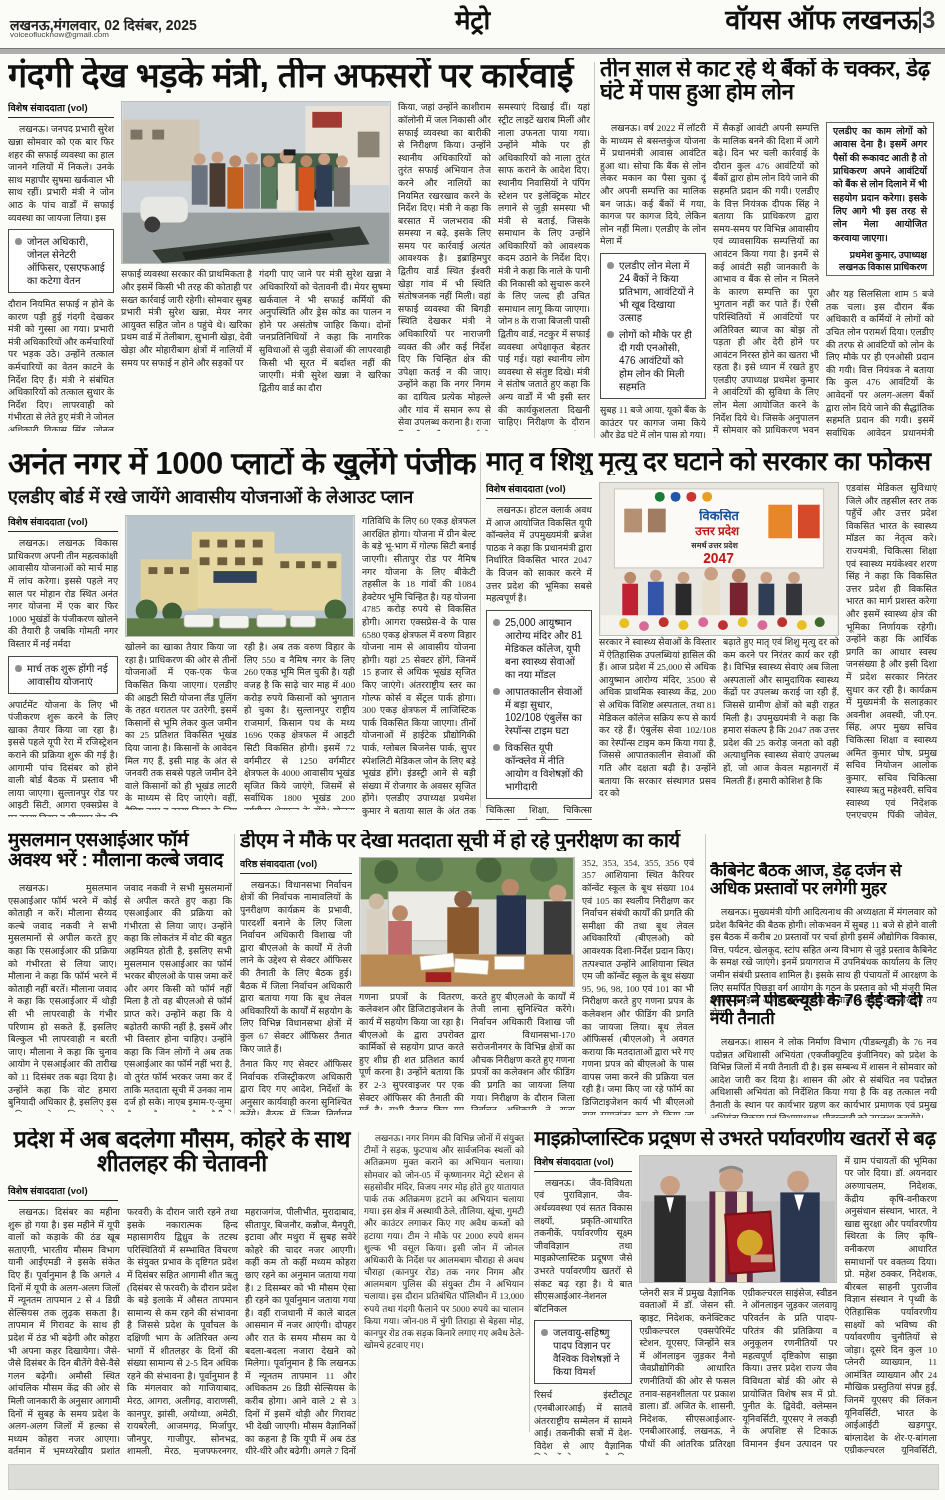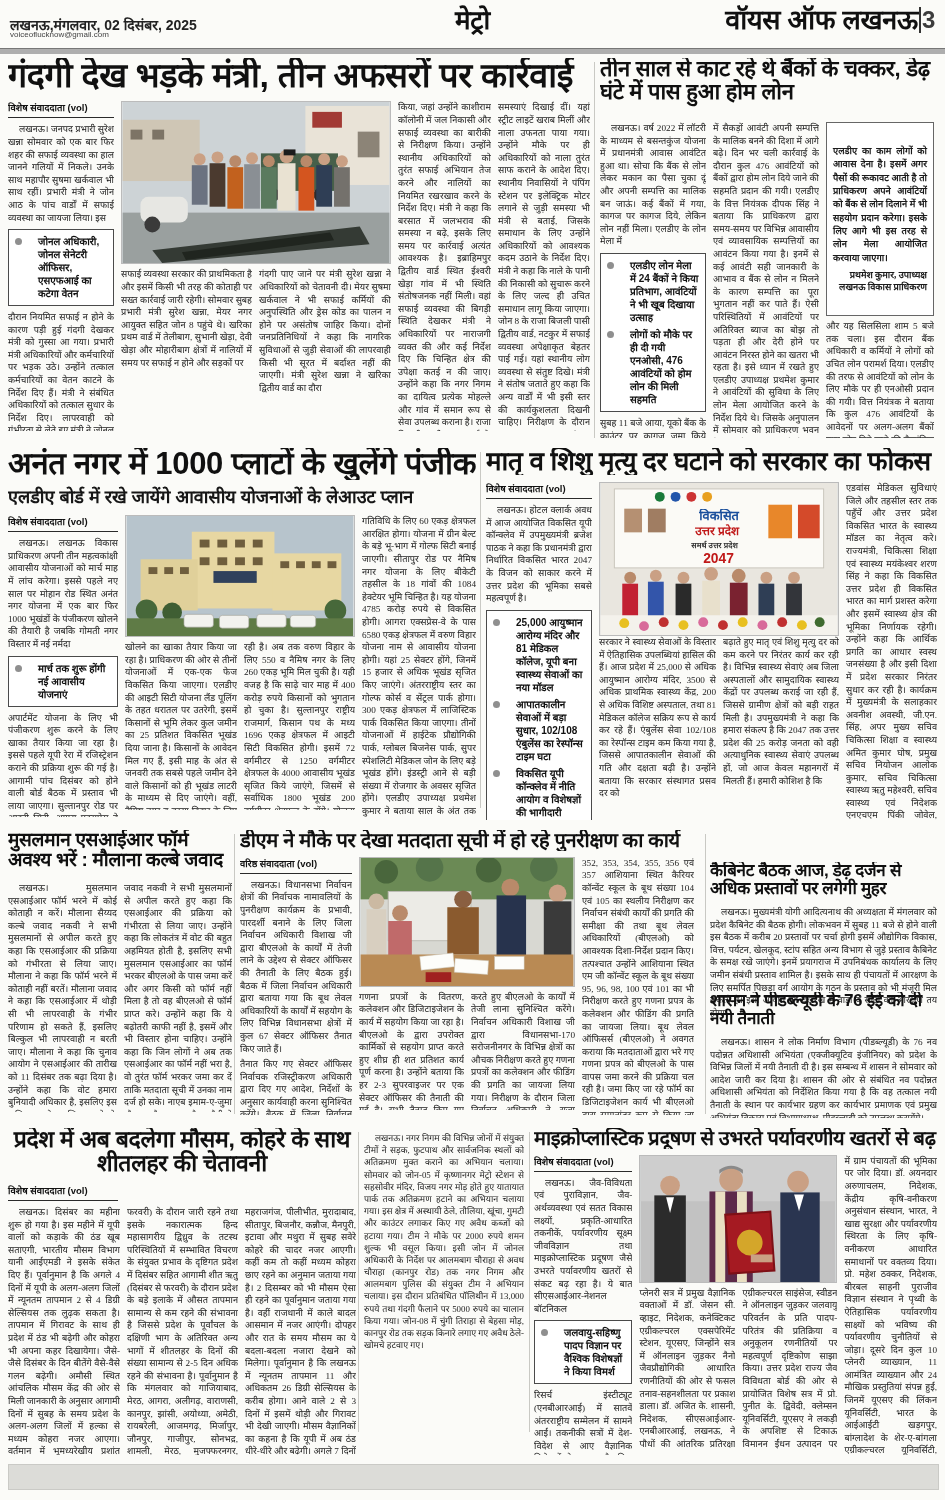--- a/index.html
+++ b/index.html
@@ -8,25 +8,25 @@
   .abs{position:absolute;}
   .hl{font-family:"Liberation Sans","DejaVu Sans",sans-serif;font-weight:800;color:#101010;
       line-height:1.04;letter-spacing:-0.3px;margin:0;}
   .nowrap{white-space:nowrap;overflow:hidden;}
   .by{font-family:"Liberation Sans","DejaVu Sans",sans-serif;font-weight:bold;font-size:9.5px;
       border-bottom:1.2px solid #2a2a2a;padding-bottom:3px;margin-bottom:5px;color:#111;}
   .bt{font-size:9.2px;line-height:1.37;text-align:justify;margin:0 0 3px 0;color:#1c1c1c;}
   .ind{text-indent:11px;}
   .col{overflow:hidden;}
   .nbox{border:1.4px solid #4a4a4a;padding:5px 6px;margin:5px 0;background:#fff;}
-  .nitem{display:flex;gap:16px;font-family:"Liberation Sans","DejaVu Sans",sans-serif;
-         font-weight:bold;font-size:10px;line-height:1.3;color:#111;margin-bottom:4px;}
+  .nitem{display:flex;gap:5px;font-family:"Liberation Sans","DejaVu Sans",sans-serif;
+         font-weight:normal;font-size:10px;line-height:1.3;color:#111;margin-bottom:4px;}
   .nitem:last-child{margin-bottom:0;}
   .dot{width:7px;height:7px;border-radius:50%;background:#8f8f8f;flex:none;margin-top:3px;}
-  .qbox{border:1.2px solid #666;padding:22px 6px;background:#fff;margin-bottom:4px;}
+  .qbox{border:1.2px solid #666;padding:2px 6px;background:#fff;margin-bottom:12px;}
   .qtext{font-size:9.4px;line-height:1.42;font-weight:bold;text-align:justify;margin:0 0 4px 0;}
   .qby{font-size:9.3px;font-weight:bold;text-align:right;margin:0;line-height:1.3;}
   .sub{font-family:"Liberation Sans","DejaVu Sans",sans-serif;font-weight:700;color:#161616;margin:2px 0 0 0;}
   .vr{position:absolute;width:1px;background:#c9c9c4;}
   .photo{display:block;background:#dde1e2;border:1px solid #bbb;box-sizing:border-box;}
   .flexrow{display:flex;gap:7px;}
   .hdr-small{font-family:"Liberation Sans","DejaVu Sans",sans-serif;}
   .graybar{background:#dcdcd8;border:1px solid #cacac6;}
 </style>
 </head>

